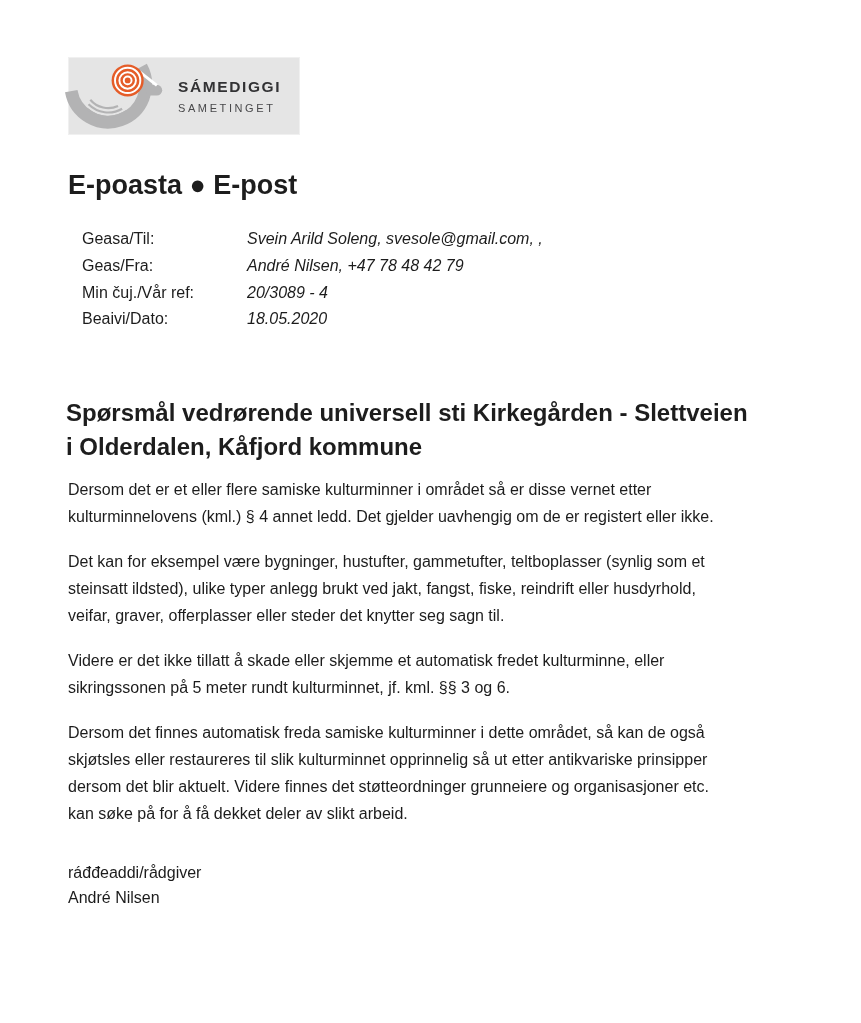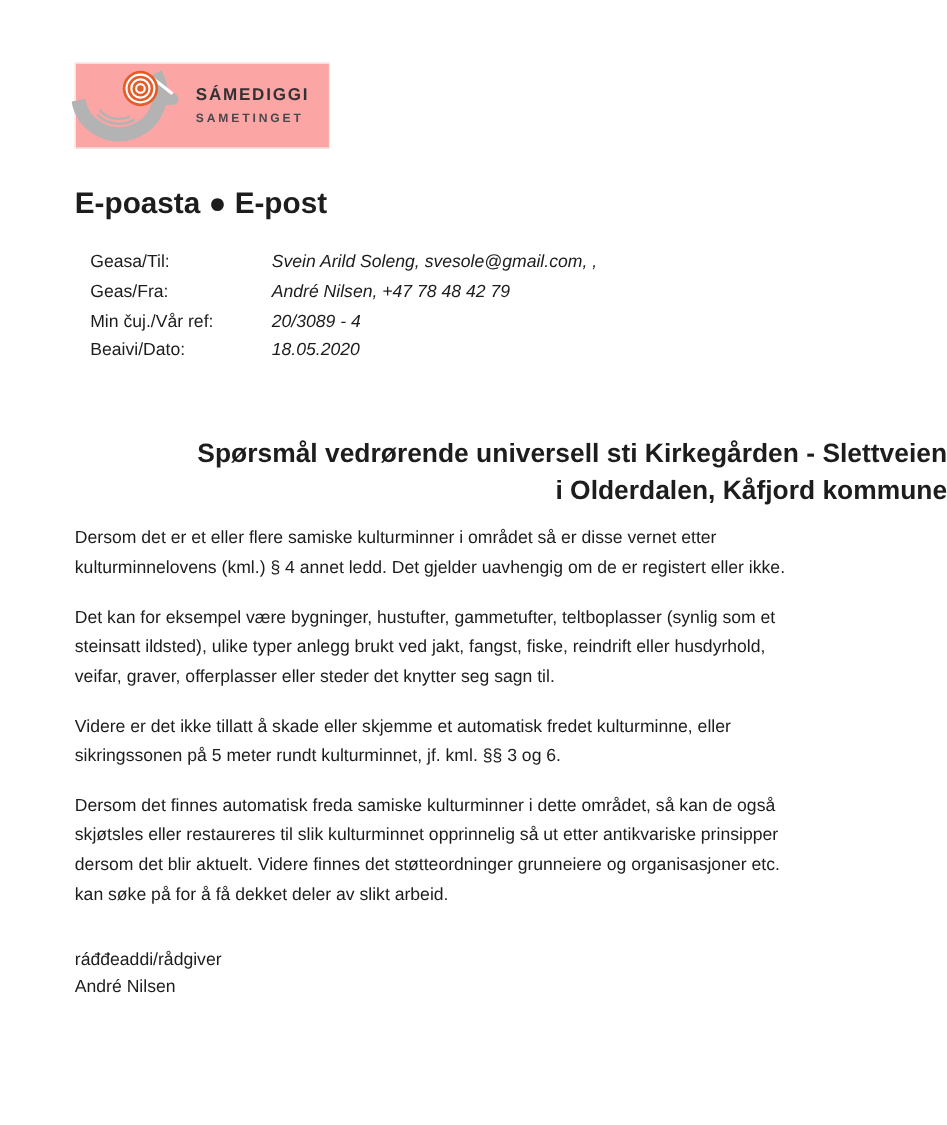--- a/index.html
+++ b/index.html
@@ -18,21 +18,21 @@
   }
 
   
   .logo-box {
     position: absolute;
     left: 68px;
     top: 57px;
     width: 232px;
     height: 78px;
     box-sizing: border-box;
-    background: #fca5a5;
+    background: #e5e5e5;
     border: 1px solid #f0f0f0;
     display: flex;
     align-items: center;
   }
   .logo-symbol {
     flex: 0 0 auto;
     margin-left: -4px;
     display: block;
   }
   .logo-words {
@@ -43,21 +43,21 @@
   }
   .logo-primary {
     font-size: 15.5px;
     font-weight: 700;
     letter-spacing: 1.6px;
     color: #323234;
     line-height: 18px;
   }
   .logo-secondary {
     font-size: 11px;
-    font-weight: 700;
+    font-weight: 400;
     letter-spacing: 2.6px;
     color: #48484a;
     line-height: 14px;
     margin-top: 5px;
   }
 
   
   .doc-type {
     position: absolute;
     left: 68px;
@@ -72,21 +72,20 @@
     position: absolute;
     left: 66px;
     top: 396px;
     width: 795px;
     margin: 0;
     font-size: 24px;
     font-weight: 700;
     color: #1d1d1d;
     line-height: 34px;
     white-space: pre-line;
-    text-align: right;
   }
 
   
   .meta {
     position: absolute;
     left: 82px;
     top: 226px;
     font-size: 16px;
     line-height: 26.8px;
   }

